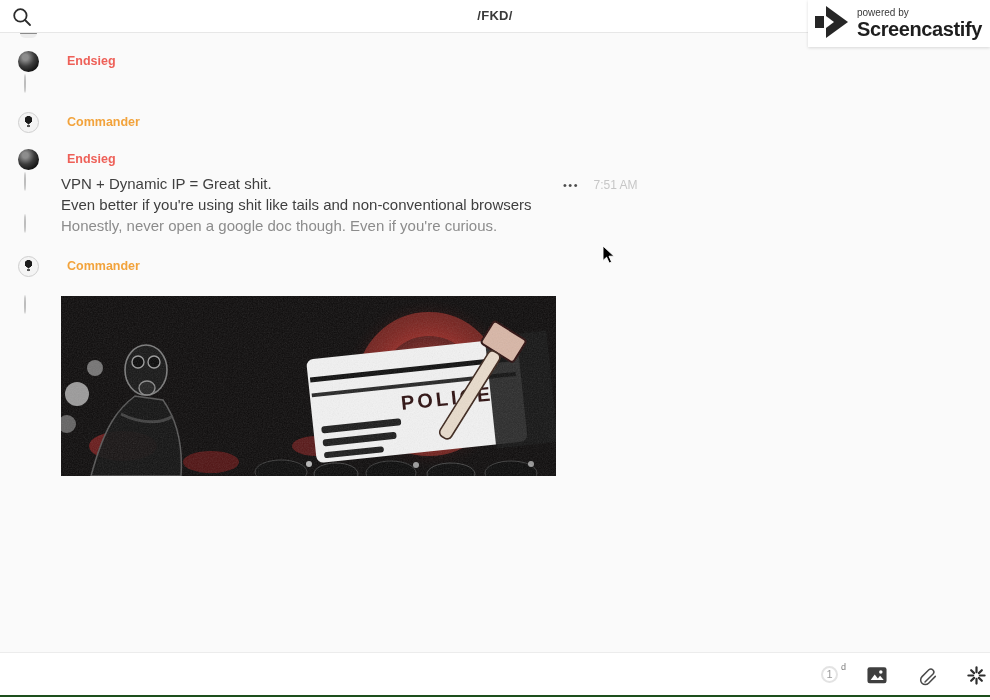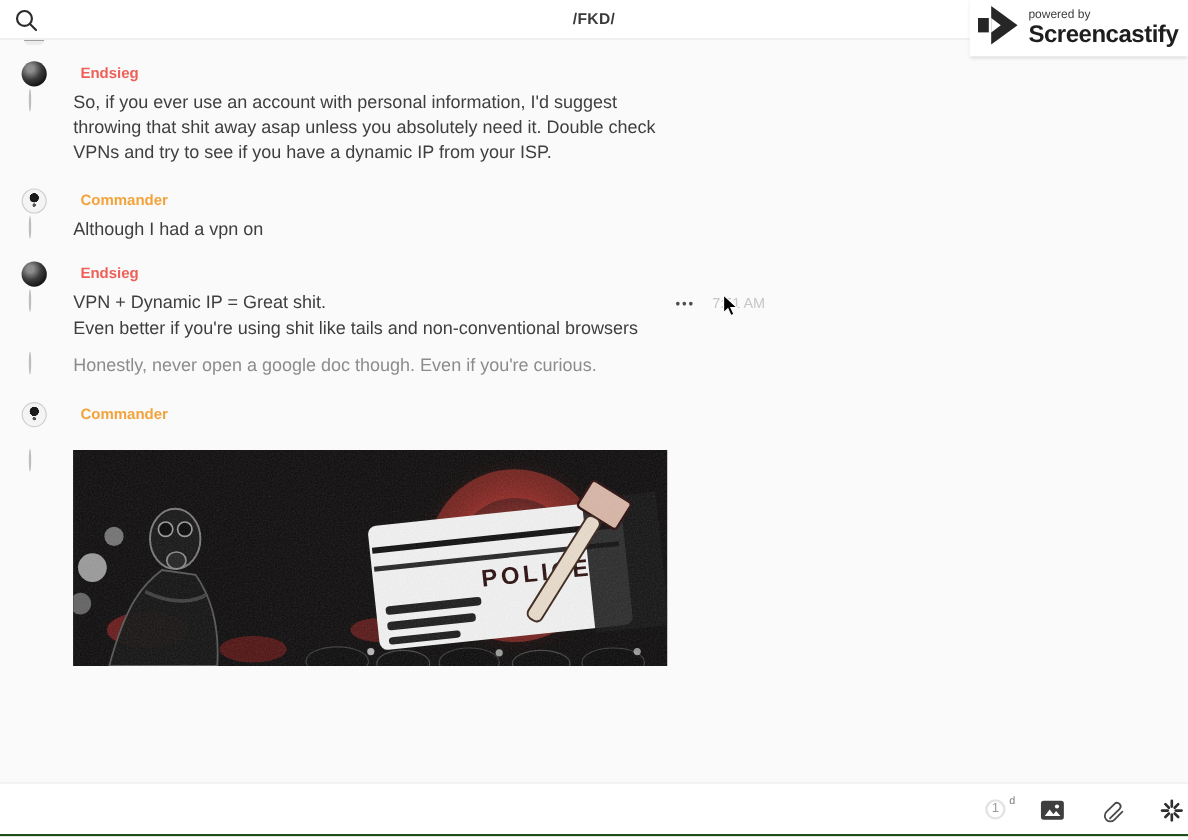--- a/index.html
+++ b/index.html
@@ -65,21 +65,21 @@
       #f4f4f4;
     border:1px solid #cfcfcf;
   }
   .avatar.a-eksd { background:radial-gradient(circle at 30% 26%, #5d5d5d 0 10%, #1a1a1a 42%, #000 80%); }
   .username { margin-left:67px; font-size:12.5px; font-weight:bold; line-height:21px; cursor:pointer; display:inline-block; }
   .content { position:relative; }
   .hover-meta { position:absolute; left:502px; top:2px; white-space:nowrap; }
   .dots { font-size:11px; color:#4c4c4c; letter-spacing:1.5px; cursor:pointer; }
   .tstamp { font-size:12px; color:#c6c6c6; margin-left:10px; }
 
-  .mt7  { margin-top:7px; }  .mt10 { margin-top:10px; } .mt16 { margin-top:16px; }
+  .mt7  { margin-top:7px; }  .mt10 { } .mt16 { margin-top:16px; }
   .mt18 { margin-top:18px; } .mt19 { margin-top:19px; } .mt20 { margin-top:20px; }
 
   .img-wrap {
     width:495px; height:180px; overflow:hidden; background:#0c0a0a; cursor:pointer;
   }
   .img-dot { margin-top:4px; }
 
   
   .cursor { position:absolute; left:602px; top:245px; z-index:30; pointer-events:none; }
 
@@ -151,32 +151,27 @@
     <div class="avatar-sliver"></div>
 
 
     <div class="mt18">
       <div class="group-header">
         <span class="avatar a-endsieg"></span>
         <span class="username" style="color: rgb(238, 96, 88);">Endsieg</span>
       </div>
       <div class="row">
         <div class="gutter"><span class="status-dot"></span></div>
-        <div class="msg-text">So, if you ever use an account with personal information, I'd suggest throwing that shit away asap unless you absolutely need it. Double check VPNs and try to see if you have a dynamic IP from your ISP.</div>
       </div>
     </div>
 
     <div class="mt19">
       <div class="group-header">
         <span class="avatar a-commander"></span>
         <span class="username" style="color: rgb(242, 163, 60);">Commander</span>
-      </div>
-      <div class="row">
-        <div class="gutter"><span class="status-dot"></span></div>
-        <div class="msg-text">Although I had a vpn on</div>
       </div>
     </div>
 
     <div class="mt16">
       <div class="group-header">
         <span class="avatar a-endsieg"></span>
         <span class="username" style="color: rgb(238, 96, 88);">Endsieg</span>
       </div>
       <div class="row">
         <div class="gutter"><span class="status-dot"></span></div>

